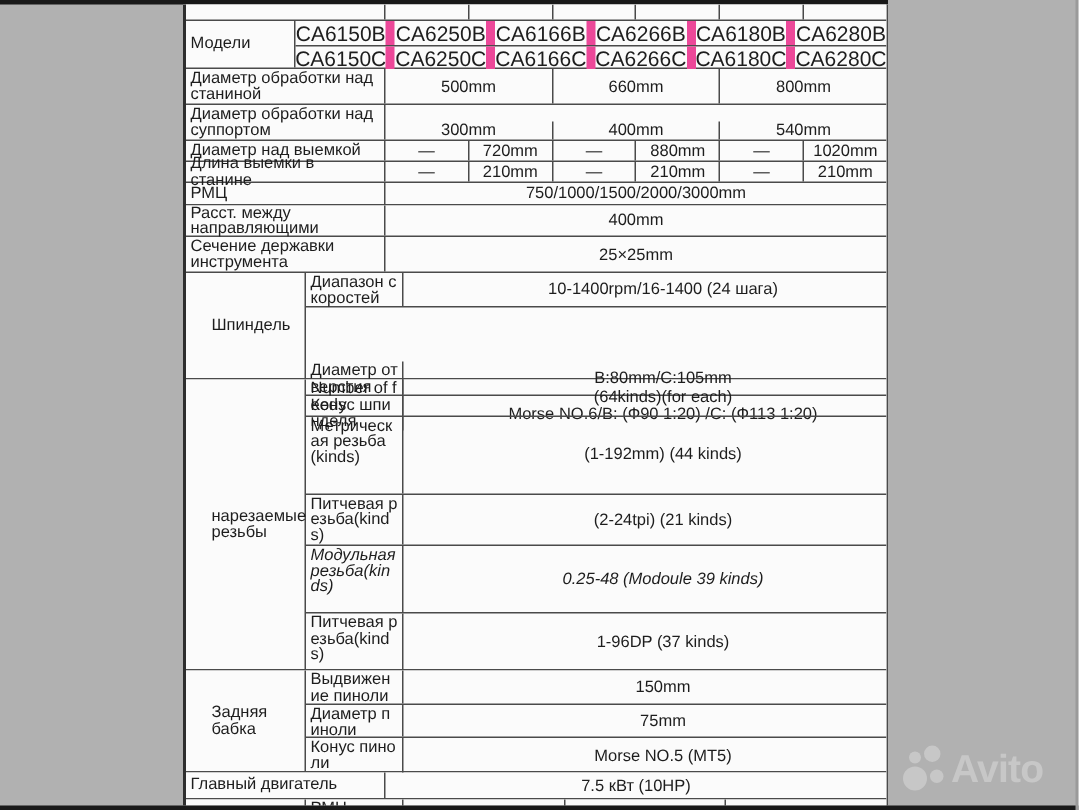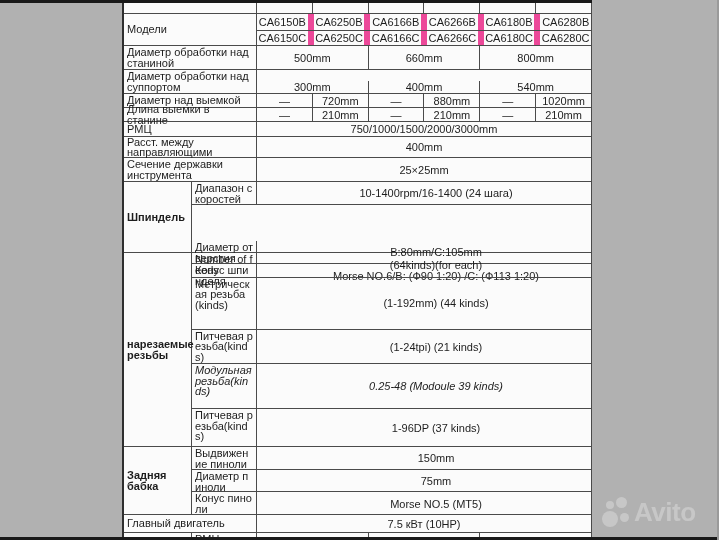--- a/index.html
+++ b/index.html
@@ -13,31 +13,31 @@
        background:#fbfbfb;border-left:2px solid #2e2e2e;border-right:1px solid #4a4a4a;
        box-sizing:border-box;color:#1d1d1d;font-size:11px;}
   .row{display:flex;border-bottom:1px solid #4a4a4a;box-sizing:border-box;background:#fbfbfb;}
   .cell{box-sizing:border-box;}
   .lab{width:133px;border-right:1px solid #4a4a4a;display:flex;align-items:center;
        padding:1px 3px;line-height:10.5px;box-sizing:border-box;}
   .vals{flex:1;display:flex;}
   .v{flex:1;display:flex;align-items:center;justify-content:center;text-align:center;
      box-sizing:border-box;white-space:nowrap;}
   .v + .v{border-left:1px solid #4a4a4a;}
-  .glab{width:68px;border-right:1px solid #4a4a4a;display:flex;align-items:center;
-        padding:1px 3px;line-height:10.5px;box-sizing:border-box;font-weight:bold;}
+  .glab{width:80px;border-right:1px solid #4a4a4a;display:flex;align-items:center;
+        padding:1px 17px;line-height:10.5px;box-sizing:border-box;}
   .grows{flex:1;display:flex;flex-direction:column;}
   .grow{display:flex;border-bottom:1px solid #4a4a4a;box-sizing:border-box;gap:24px;}
   .grow:last-child{border-bottom:none;}
   .slab{width:65px;border-right:1px solid #4a4a4a;padding:1px 2px 1px 3px;line-height:10.5px;
         word-break:break-all;box-sizing:border-box;}
   .mwrap{flex:1;display:flex;flex-direction:column;}
   .mrow{display:flex;}
   .mrow.first{border-bottom:1px solid #4a4a4a;}
-  .m{flex:1;display:flex;align-items:center;justify-content:center;font-size:11px;
+  .m{flex:1;display:flex;align-items:center;justify-content:center;font-size:14px;
      box-sizing:border-box;white-space:nowrap;}
   .m + .m{border-left:6px solid #ec4899;}
 
   #watermark{position:absolute;left:601px;top:494px;width:112px;height:38px;}
   .wm-circle{position:absolute;border-radius:50%;background:#c7c7c7;}
   #wm-c1{width:8px;height:8px;left:5px;top:7px;}
   #wm-c2{width:16px;height:16px;left:1px;top:17px;}
   #wm-c3{width:11px;height:11px;left:15px;top:3px;}
   #wm-c4{width:9px;height:9px;left:19px;top:19px;}
   #wm-text{position:absolute;left:33px;top:3px;font-size:26px;font-weight:700;
@@ -183,21 +183,21 @@
         </div>
         <div class="grow" style="height:52px;">
           <div class="slab cell">Метрическая резьба (kinds)</div>
           <div class="vals">
               <div class="v">(1-192mm)   (44 kinds)</div>
             </div>
         </div>
         <div class="grow" style="height:35px;">
           <div class="slab cell">Питчевая резьба(kinds)</div>
           <div class="vals">
-              <div class="v">(1-24tpi)   (21 kinds)</div>
+              <div class="v">(2-24tpi)   (21 kinds)</div>
             </div>
         </div>
         <div class="grow" style="height:45px;font-style:italic;">
           <div class="slab cell">Модульная резьба(kinds)</div>
           <div class="vals">
               <div class="v">0.25-48  (Modoule 39 kinds)</div>
             </div>
         </div>
         <div class="grow" style="height:37px;">
           <div class="slab cell">Питчевая резьба(kinds)</div>

